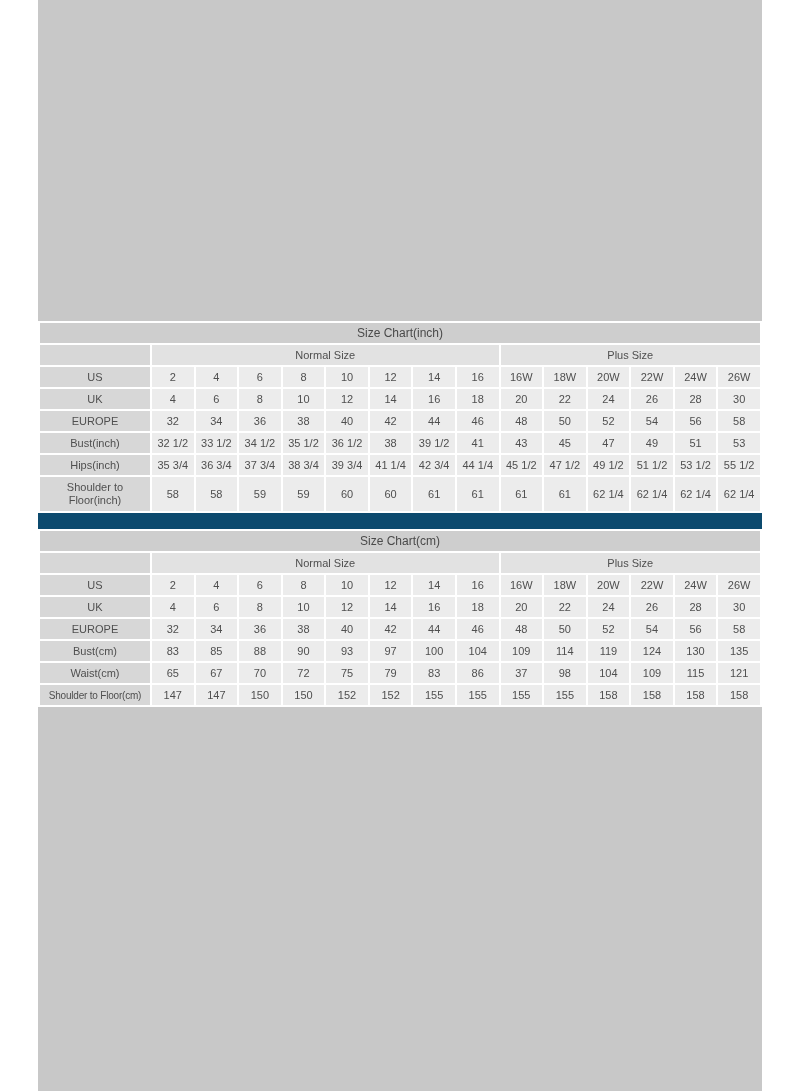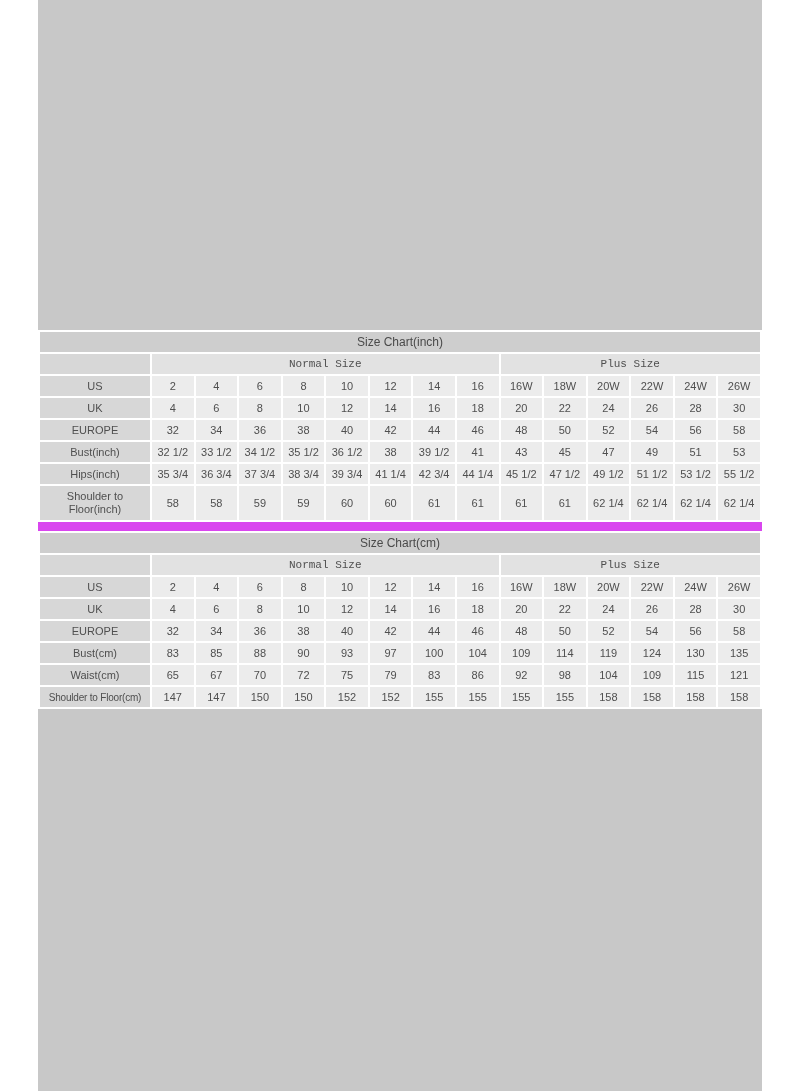--- a/index.html
+++ b/index.html
@@ -11,48 +11,48 @@
     overflow: hidden;
   }
   .panel {
     position: absolute;
     left: 38px; top: 0;
     width: 724px; height: 1091px;
     background: #c8c8c8;
   }
   .tables-wrap {
     position: absolute;
-    left: 38px; top: 330px;
+    left: 38px; top: 321px;
     width: 724px;
-    background: #d946ef;
+    background: #0c4a6e;
   }
   table {
     width: 724px;
     table-layout: fixed;
     border-collapse: separate;
     border-spacing: 2px;
     background: #ffffff;
   }
-  table + table { margin-top: 9px; }
+  table + table { margin-top: 16px; }
   col.label-col { width: 110px; }
   td {
     text-align: center;
     vertical-align: middle;
     font-size: 11px;
     color: #4f4f4f;
     padding: 0;
     overflow: hidden;
   }
   tr td { height: 20px; }
   .title-row td.title {
     background: #cecece;
     font-size: 12px;
     color: #4a4a4a;
   }
-  .groupcell { background: #e2e2e2; font-family: Liberation Mono, monospace; }
+  .groupcell { background: #e2e2e2; }
   .labelcell { background: #d7d7d7; line-height: 13px; }
   .datacell  { background: #ececec; }
   .tall-row td { height: 34px; }
   #t1 tr:last-child td.labelcell {
     white-space: nowrap;
     font-size: 10px;
     letter-spacing: -0.2px;
   }
 </style>
 </head>
@@ -290,21 +290,21 @@
         <tr>
           <td class="labelcell">Waist(cm)</td>
           <td class="datacell">65</td>
           <td class="datacell">67</td>
           <td class="datacell">70</td>
           <td class="datacell">72</td>
           <td class="datacell">75</td>
           <td class="datacell">79</td>
           <td class="datacell">83</td>
           <td class="datacell">86</td>
-          <td class="datacell">92</td>
+          <td class="datacell">37</td>
           <td class="datacell">98</td>
           <td class="datacell">104</td>
           <td class="datacell">109</td>
           <td class="datacell">115</td>
           <td class="datacell">121</td>
         </tr>
         <tr>
           <td class="labelcell">Shoulder to Floor(cm)</td>
           <td class="datacell">147</td>
           <td class="datacell">147</td>

